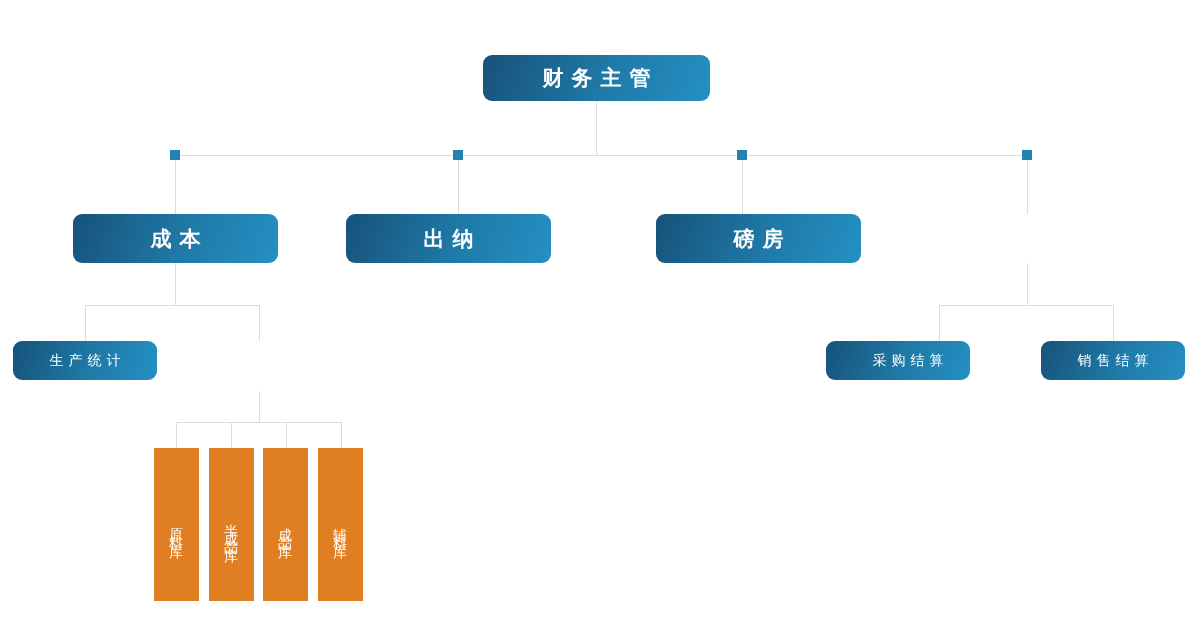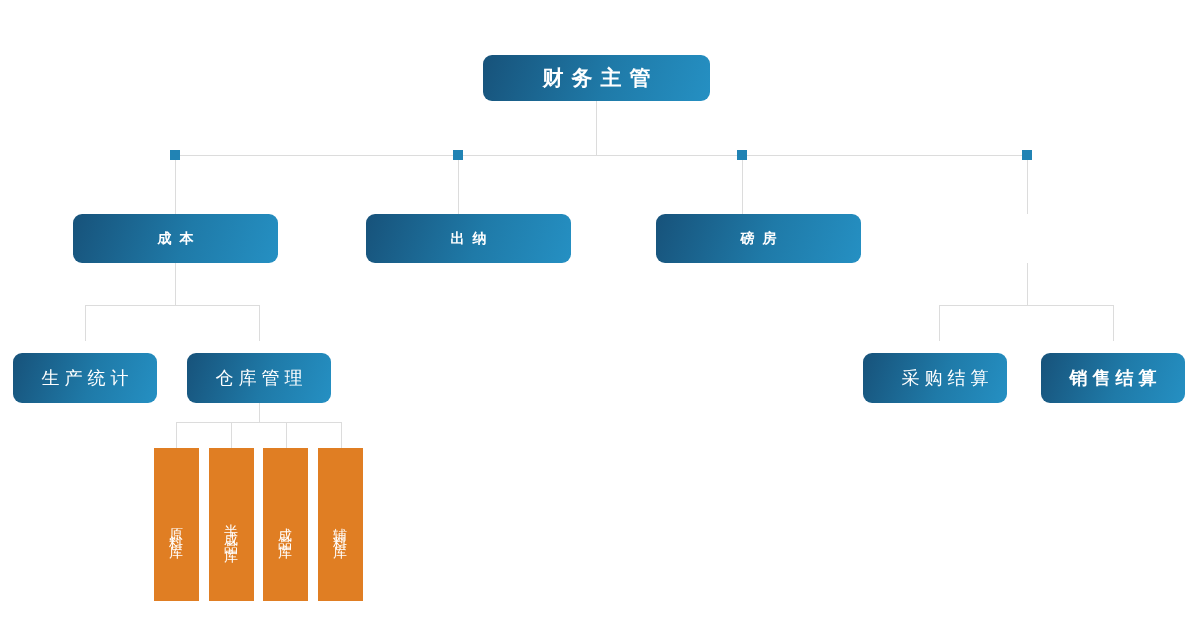--- a/index.html
+++ b/index.html
@@ -25,32 +25,32 @@
     align-items: center;
     justify-content: center;
     box-sizing: border-box;
     text-align: center;
   }
   .lvl1 {
     left: 483px; top: 55px; width: 227px; height: 46px;
     font-size: 21px; font-weight: bold; letter-spacing: 8px; text-indent: 8px;
   }
   .lvl2 { top: 214px; width: 205px; height: 49px;
-    font-size: 14px; font-weight: bold; letter-spacing: 8px; text-indent: 8px; }
+    font-size: 21px; font-weight: bold; letter-spacing: 8px; text-indent: 8px; }
   .lvl2.pos-cost        { left: 73px;  }
-  .lvl2.pos-cashier     { left: 366px; }
+  .lvl2.pos-cashier     { left: 346px; }
   .lvl2.pos-weighbridge { left: 656px; }
   .lvl2.pos-settlement  { left: 925px; }
 
-  .lvl3 { top: 341px; width: 144px; height: 50px;
-    font-size: 18px; font-weight: normal; letter-spacing: 5px; text-indent: 5px; margin-top: 12px; }
+  .lvl3 { top: 341px; width: 144px; height: 39px;
+    font-size: 14px; font-weight: normal; letter-spacing: 5px; text-indent: 5px; }
   .lvl3.pos-prodstats  { left: 13px;   }
   .lvl3.pos-warehouse  { left: 187px;  }
-  .lvl3.pos-purchase   { left: 863px; padding-left: 20px;  }
-  .lvl3.pos-sales      { left: 1041px; font-weight: bold; }
+  .lvl3.pos-purchase   { left: 826px; padding-left: 20px;  }
+  .lvl3.pos-sales      { left: 1041px; }
 
   .node-orange {
     position: absolute;
     top: 448px; width: 45px; height: 153px;
     background: #e07e23;
     color: #ffffff;
     display: flex;
     align-items: center;
     justify-content: center;
     writing-mode: vertical-rl;
@@ -149,21 +149,20 @@
   <div class="junction j3"></div>
   <div class="junction j4"></div>
 
   <div class="node-blue lvl1">财务主管</div>
 
   <div class="node-blue lvl2 pos-cost">成本</div>
   <div class="node-blue lvl2 pos-cashier">出纳</div>
   <div class="node-blue lvl2 pos-weighbridge">磅房</div>
 
   <div class="node-blue lvl3 pos-prodstats">生产统计</div>
-  <div class="node-blue lvl3 pos-warehouse">仓库管理</div>
   <div class="node-blue lvl3 pos-purchase">采购结算</div>
   <div class="node-blue lvl3 pos-sales">销售结算</div>
 
   <div class="node-orange pos-w1">原料库</div>
   <div class="node-orange pos-w2">半成品库</div>
   <div class="node-orange pos-w3">成品库</div>
   <div class="node-orange pos-w4">辅料库</div>
 
 </div>
 

